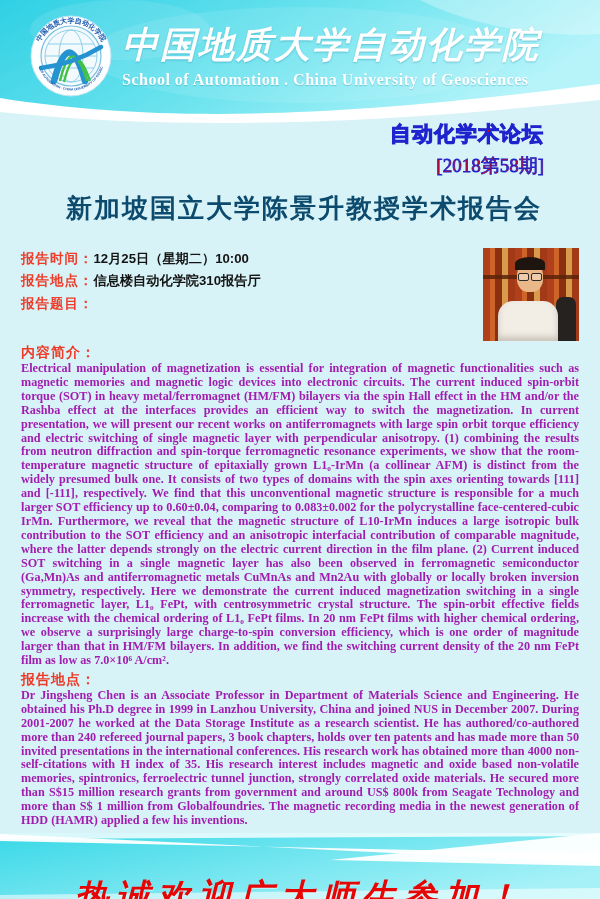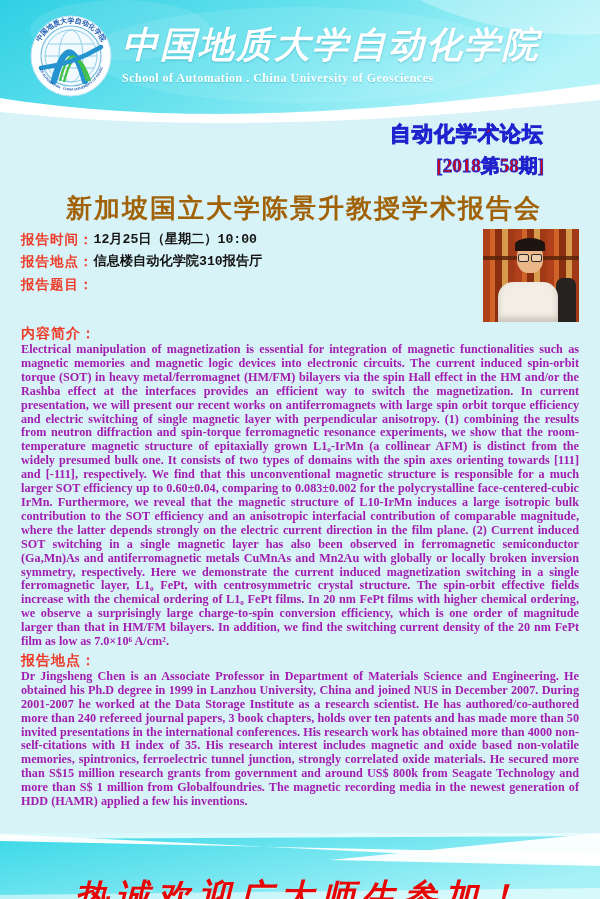--- a/index.html
+++ b/index.html
@@ -7,42 +7,42 @@
   .poster{position:relative;width:600px;height:899px;overflow:hidden;background:#d7f3f8;}
 
   
   .header{position:relative;width:600px;height:126px;}
   .header-bg{position:absolute;inset:0;width:100%;height:100%;display:block;}
   .logo{position:absolute;left:30px;top:15px;width:82px;height:82px;}
   .logo svg{width:100%;height:100%;display:block;}
   .header-text{position:absolute;left:122px;top:24px;color:#ffffff;}
   .header-title{font-family:"Liberation Serif",serif;font-weight:bold;font-style:italic;
     font-size:36px;line-height:42px;letter-spacing:2px;text-shadow:0 1px 2px rgba(0,120,150,.35);}
-  .header-subtitle{font-family:"Liberation Serif",serif;font-weight:bold;font-size:12px;
+  .header-subtitle{font-family:"Liberation Serif",serif;font-weight:bold;font-size:16px;
     margin-top:5px;letter-spacing:.5px;text-shadow:0 1px 1px rgba(0,120,150,.3);}
 
   
   .forum{position:relative;text-align:right;padding-right:56px;margin-top:-6px;z-index:3;}
   .forum-inner{display:inline-block;text-align:right;}
   .forum-name{font-size:21px;font-weight:bold;color:#e60000;
     -webkit-text-stroke:1px #1d23cf;letter-spacing:1px;}
-  .forum-issue{font-size:19px;font-weight:bold;color:#e60000;
+  .forum-issue{font-size:19px;font-weight:normal;color:#e60000;
     -webkit-text-stroke:0.8px #1d23cf;margin-top:5px;font-family:"Liberation Serif",serif;}
 
   
   .lecture-title{margin:13px 0 0 8px;text-align:center;font-size:26px;font-weight:bold;
-    color:#a16207;letter-spacing:2px;line-height:32px;}
+    color:#0c4a6e;letter-spacing:2px;line-height:32px;}
 
   
-  .details{display:flex;padding:0 21px;margin-top:5px;align-items:flex-start;}
+  .details{display:flex;padding:0 21px;margin-top:24px;align-items:flex-start;}
   .details-rows{flex:1;min-width:0;padding-right:10px;}
   .row{display:flex;line-height:22px;font-weight:bold;}
   .row.wrap{line-height:19px;padding-top:2px;align-items:flex-end;}
   .lbl{flex:none;color:#ee3b28;font-size:13.5px;white-space:pre;letter-spacing:1px;}
-  .val{flex:1;color:#141414;font-size:13.2px;font-family:Liberation Mono, monospace;}
+  .val{flex:1;color:#141414;font-size:13.2px;font-family:Liberation Sans, sans-serif;}
   .photo{flex:none;position:relative;width:96px;height:93px;margin-top:0;overflow:hidden;
     background:
       linear-gradient(180deg, rgba(0,0,0,0) 0 29%, rgba(90,35,10,.85) 29% 33%, rgba(0,0,0,0) 33%),
       repeating-linear-gradient(90deg,#b0401c 0 7px,#cf6428 7px 12px,#8a2f10 12px 19px,#d89b4b 19px 25px,#a23a18 25px 32px);}
   .photo .chair{position:absolute;bottom:0;right:3px;width:20px;height:44px;background:#26221f;border-radius:7px 7px 0 0;}
   .photo .shirt{position:absolute;bottom:0;left:15px;width:60px;height:40px;background:#f2eee6;border-radius:15px 15px 0 0;box-shadow:inset 0 -4px 6px rgba(120,110,95,.35);}
   .photo .head{position:absolute;top:13px;left:34px;width:26px;height:31px;background:#e9b788;border-radius:48% 48% 42% 42%;}
   .photo .hair{position:absolute;top:9px;left:32px;width:30px;height:13px;background:#1e1511;border-radius:50% 50% 0 0;}
   .photo .glasses-l,.photo .glasses-r{position:absolute;top:25px;width:9px;height:6px;border:1px solid #2b2b2b;border-radius:2px;background:rgba(255,255,255,.3);}
   .photo .glasses-l{left:35px;} .photo .glasses-r{left:48px;}

